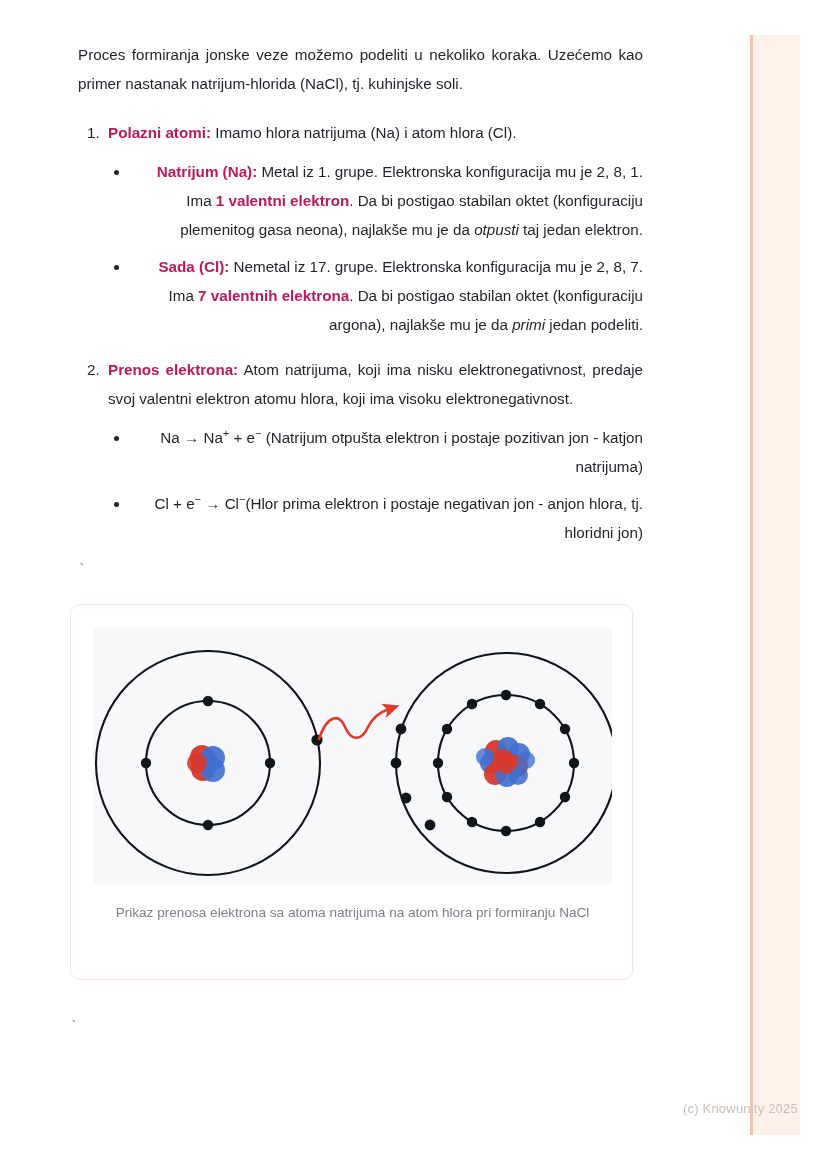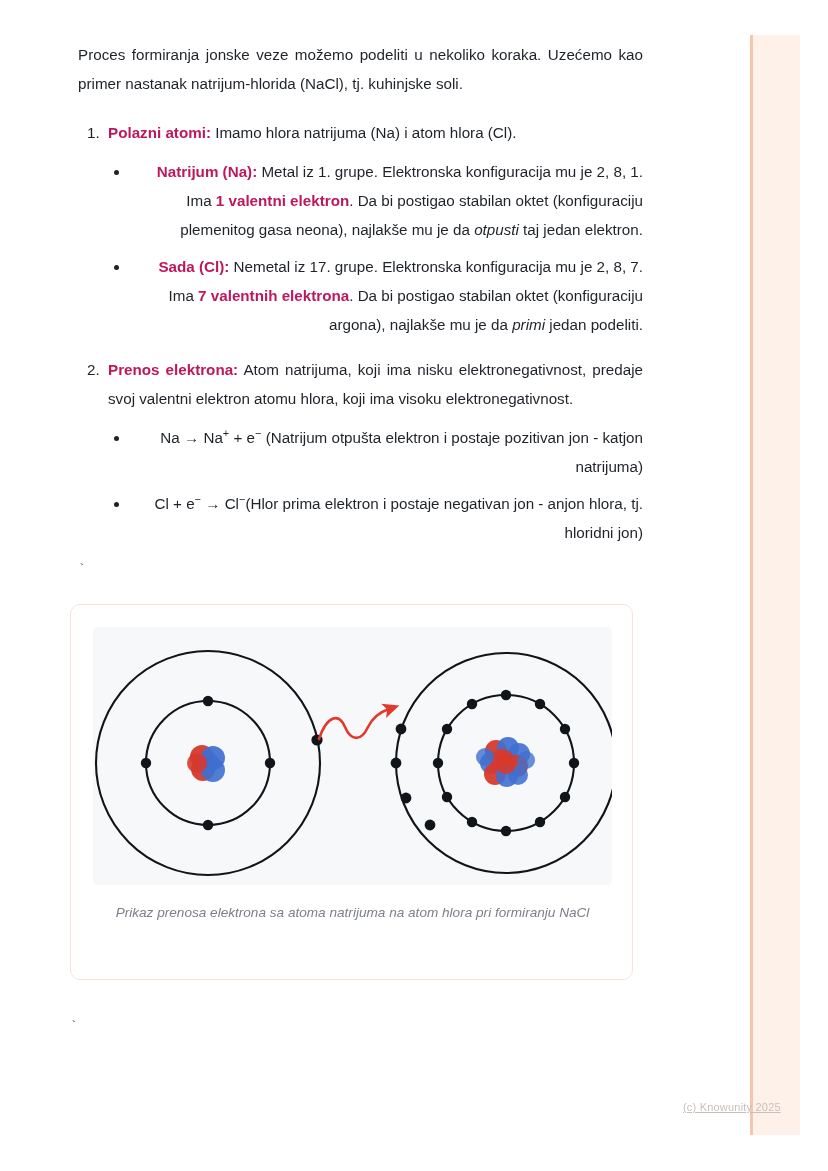--- a/index.html
+++ b/index.html
@@ -122,36 +122,34 @@
     background: #f7f8fa;
     border-radius: 4px;
     overflow: hidden;
   }
   #figure-caption {
     position: absolute;
     left: 40px;
     top: 296px;
     width: 483px;
     text-align: center;
-    font-style: italic;
     font-size: 13.6px;
     line-height: 23px;
     color: #7b8089;
   }
 
   
   #watermark {
     position: absolute;
     left: 683px;
     top: 1101px;
-    font-size: 11px;
+    font-size: 13px;
     color: #c9bfba;
     letter-spacing: 0.2px;
     white-space: nowrap;
-    text-decoration: underline;
   }
 </style>
 </head>
 <body>
 
 <div id="right-strip"></div>
 <div id="right-strip-accent"></div>
 
 <div id="doc">
 

